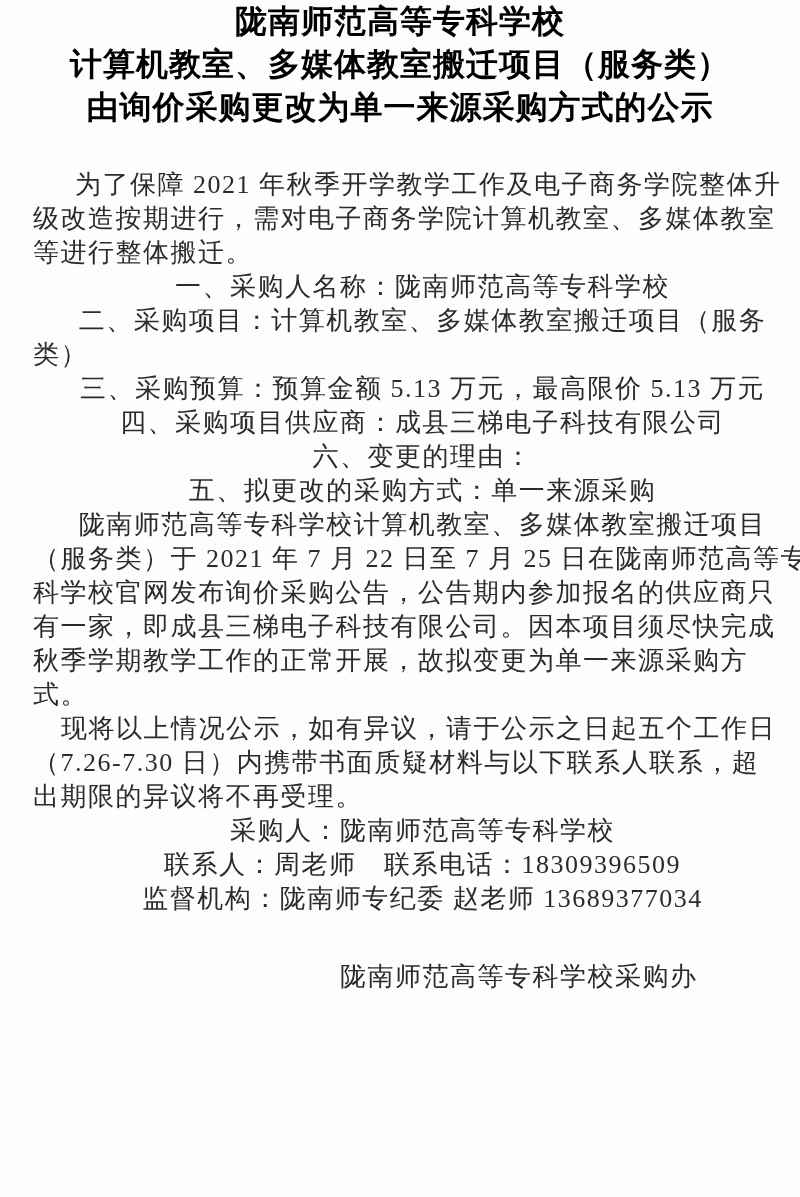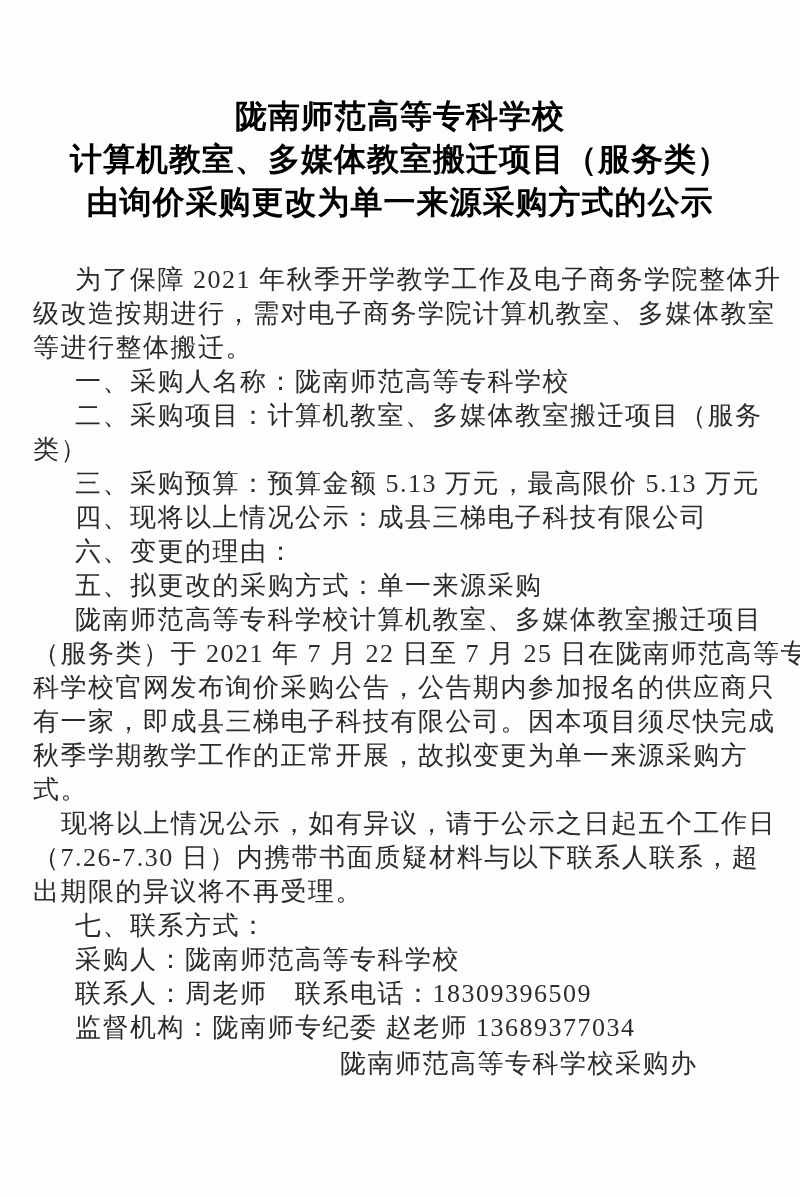--- a/index.html
+++ b/index.html
@@ -5,45 +5,43 @@
   html, body { margin: 0; padding: 0; background: #ffffff; }
   .page {
     position: relative;
     width: 800px;
     height: 1197px;
     background: #fdfdfd;
     overflow: hidden;
     font-family: "Liberation Serif", "DejaVu Serif", serif;
   }
   .title-block {
-    padding-top: 52px;
     text-align: center;
-    margin-top: 43px;
   }
   .title-line {
     font-size: 32px;
     font-weight: bold;
     line-height: 43px;
     color: #000000;
     letter-spacing: 1px;
     white-space: pre;
   }
   .body-block {
     padding: 39px 30px 0 33px;
   }
   .line {
     font-size: 26px;
     line-height: 34px;
     letter-spacing: 1.5px;
     color: #2b2b2b;
     white-space: pre;
   }
-  .indent { padding-left: 42px; }
+  .indent { padding-left: 42px; text-align: center; }
   .indent-sm { padding-left: 28px; font-family: Liberation Serif, serif; }
-  .sig-block { }
+  .sig-block { margin-top: 42px; }
   .sig-line { font-size: 26px; line-height: 37px; letter-spacing: 1.5px; color: #2b2b2b; white-space: pre; }
   .sig-org { margin-left: 307px; }
   .sig-date { margin-left: 319px; }
 </style>
 </head>
 <body>
 
 <div class="page">
 
   <div class="title-block">
@@ -67,21 +65,21 @@
     <div>
       <div class="line indent">二、采购项目：计算机教室、多媒体教室搬迁项目（服务</div>
       <div class="line">类）</div>
     </div>
 
     <div>
       <div class="line indent">三、采购预算：预算金额 5.13 万元，最高限价 5.13 万元</div>
     </div>
 
     <div>
-      <div class="line indent">四、现将以上情况公示：成县三梯电子科技有限公司</div>
+      <div class="line indent">四、采购项目供应商：成县三梯电子科技有限公司</div>
     </div>
 
     <div>
       <div class="line indent">六、变更的理由：</div>
     </div>
 
     <div>
       <div class="line indent">五、拟更改的采购方式：单一来源采购</div>
     </div>
 
@@ -94,23 +92,20 @@
       <div class="line">式。</div>
     </div>
 
 
     <div>
       <div class="line indent-sm">现将以上情况公示，如有异议，请于公示之日起五个工作日</div>
       <div class="line">（7.26-7.30 日）内携带书面质疑材料与以下联系人联系，超</div>
       <div class="line">出期限的异议将不再受理。</div>
     </div>
 
-    <div>
-      <div class="line indent">七、联系方式：</div>
-    </div>
 
     <div>
       <div class="line indent">采购人：陇南师范高等专科学校</div>
     </div>
 
     <div>
       <div class="line indent">联系人：周老师　联系电话：18309396509</div>
     </div>
 
     <div>

